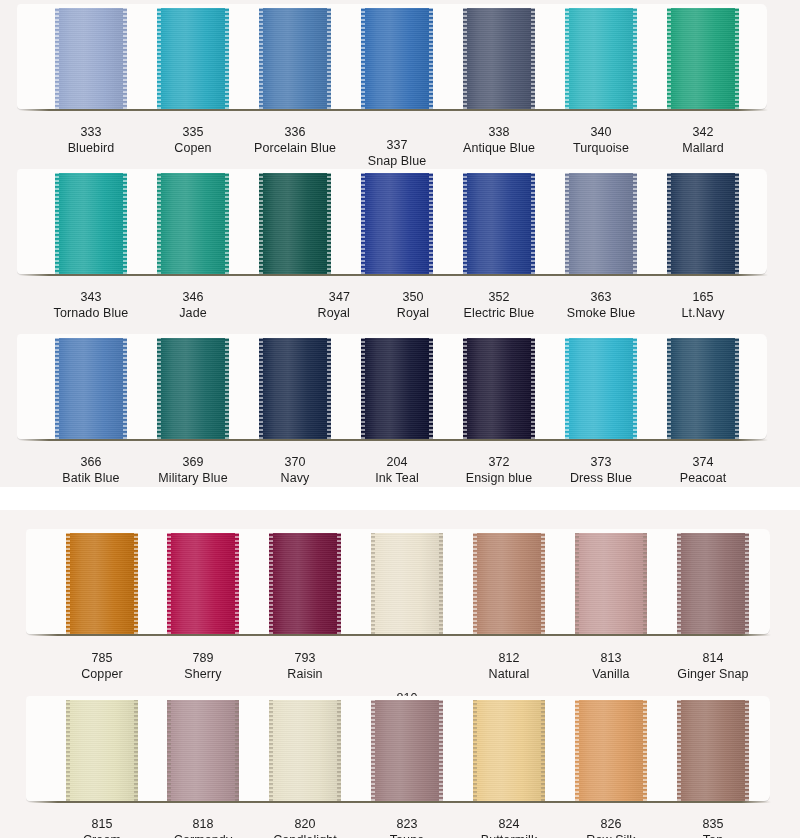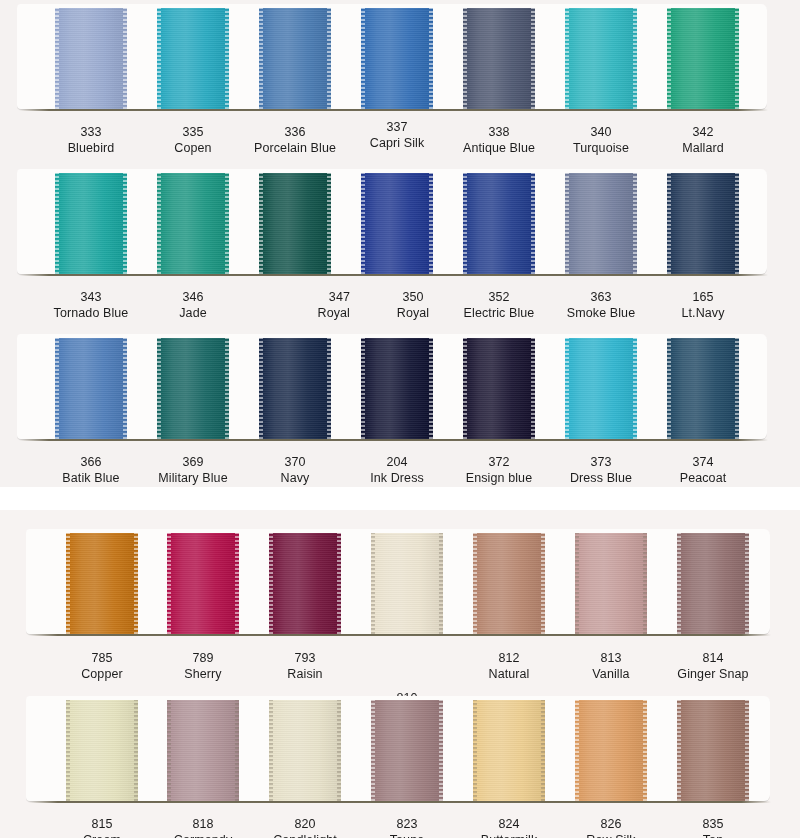--- a/index.html
+++ b/index.html
@@ -155,23 +155,23 @@
         </div>
         <div class="caption" style="left: 240px; top: 124px; width: 110px;">
           <span class="code">336</span>
           <span class="name">Porcelain Blue</span>
         </div>
         <div class="swatch" style="left: 361px; top: 8px; width: 72px; height: 101px; background: rgb(47, 108, 181);">
           <div class="face"></div>
           <div class="edge left"></div>
           <div class="edge right"></div>
         </div>
-        <div class="caption" style="left: 342px; top: 119px; width: 110px;">
+        <div class="caption" style="left: 342px; top: 137px; width: 110px;">
           <span class="code">337</span>
-          <span class="name">Capri Silk</span>
+          <span class="name">Snap Blue</span>
         </div>
         <div class="swatch" style="left: 463px; top: 8px; width: 72px; height: 101px; background: rgb(73, 83, 109);">
           <div class="face"></div>
           <div class="edge left"></div>
           <div class="edge right"></div>
         </div>
         <div class="caption" style="left: 444px; top: 124px; width: 110px;">
           <span class="code">338</span>
           <span class="name">Antique Blue</span>
         </div>
@@ -289,21 +289,21 @@
           <span class="code">370</span>
           <span class="name">Navy</span>
         </div>
         <div class="swatch" style="left: 361px; top: 8px; width: 72px; height: 101px; background: rgb(13, 16, 48);">
           <div class="face"></div>
           <div class="edge left"></div>
           <div class="edge right"></div>
         </div>
         <div class="caption" style="left: 342px; top: 124px; width: 110px;">
           <span class="code">204</span>
-          <span class="name">Ink Dress</span>
+          <span class="name">Ink Teal</span>
         </div>
         <div class="swatch" style="left: 463px; top: 8px; width: 72px; height: 101px; background: rgb(20, 15, 44);">
           <div class="face"></div>
           <div class="edge left"></div>
           <div class="edge right"></div>
         </div>
         <div class="caption" style="left: 444px; top: 124px; width: 110px;">
           <span class="code">372</span>
           <span class="name">Ensign blue</span>
         </div>

